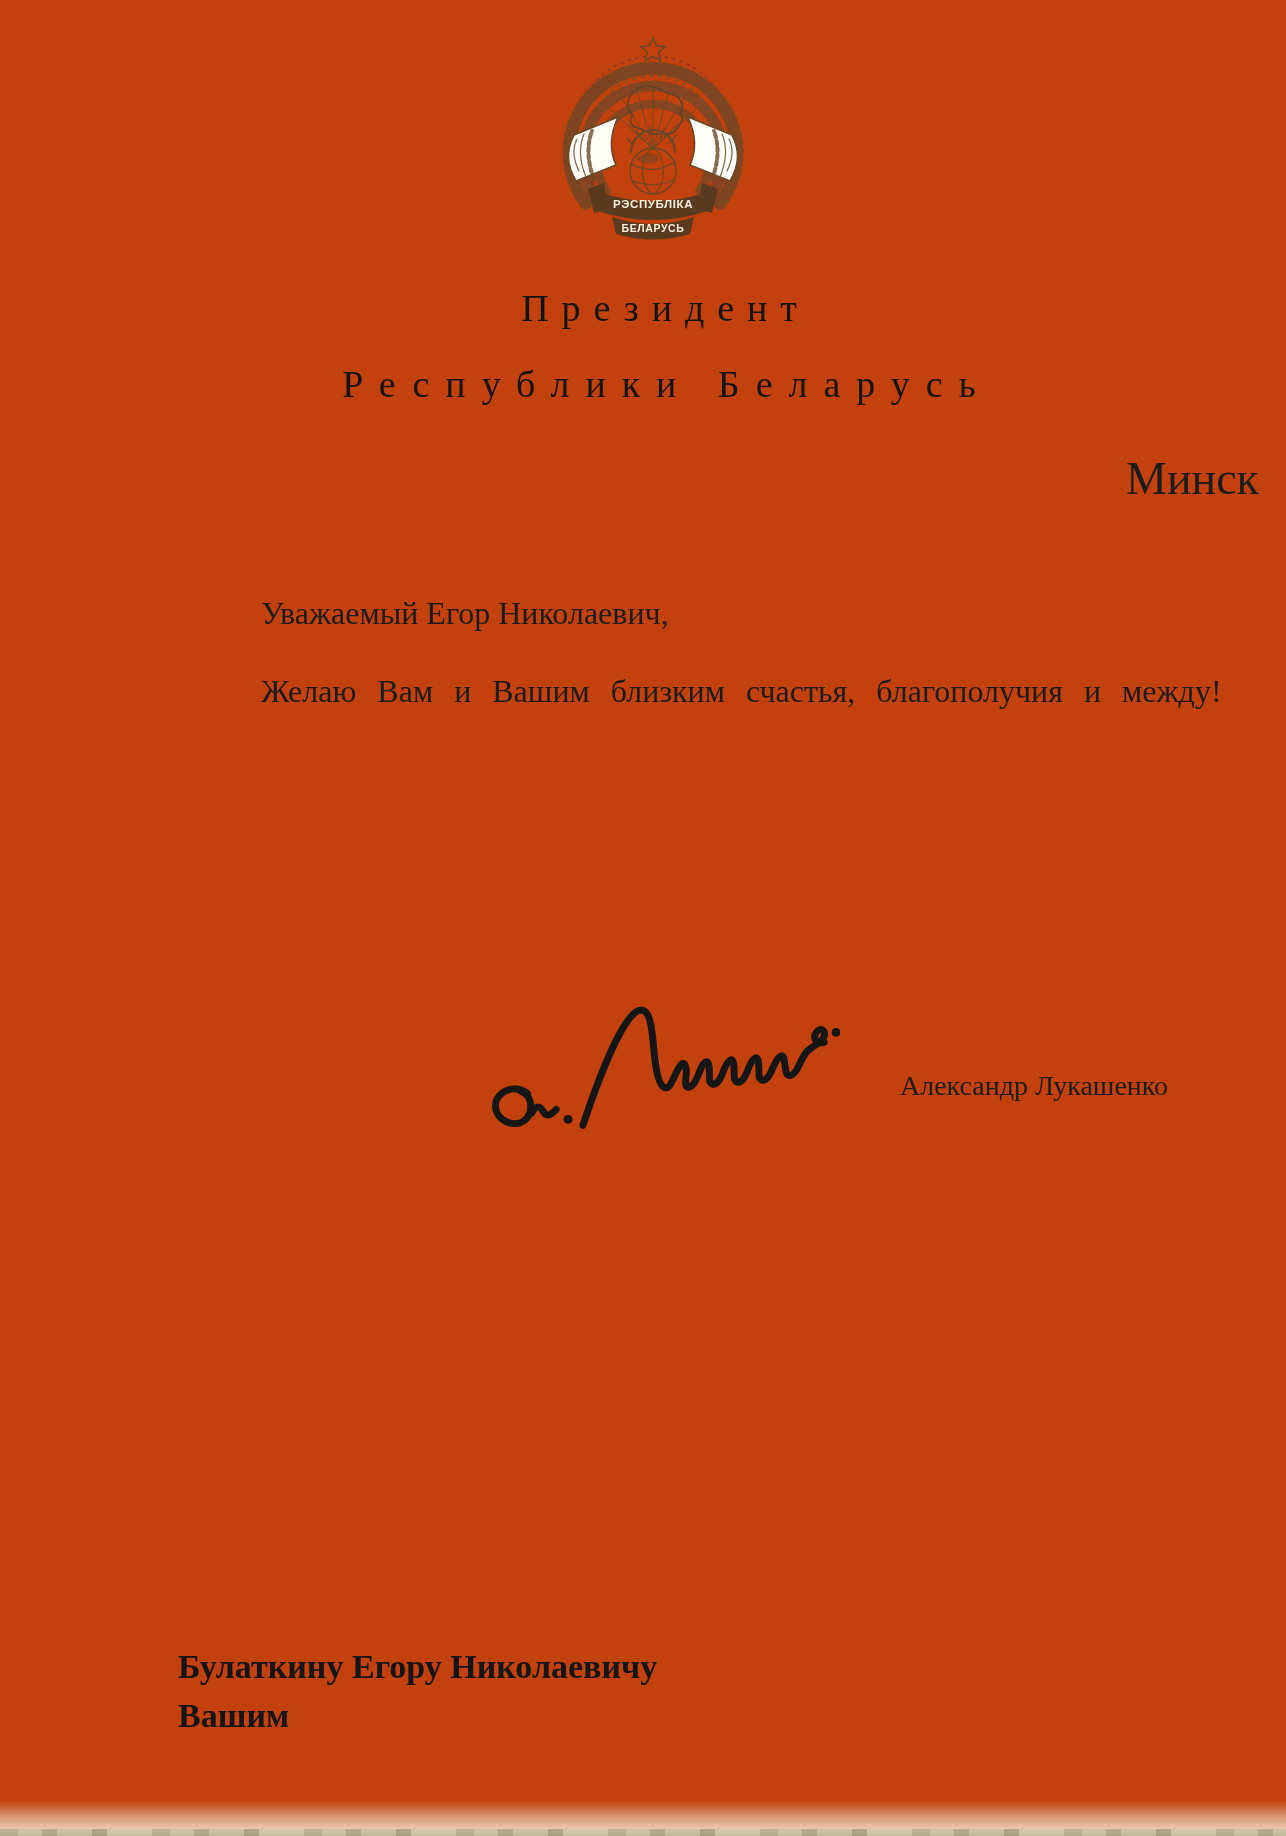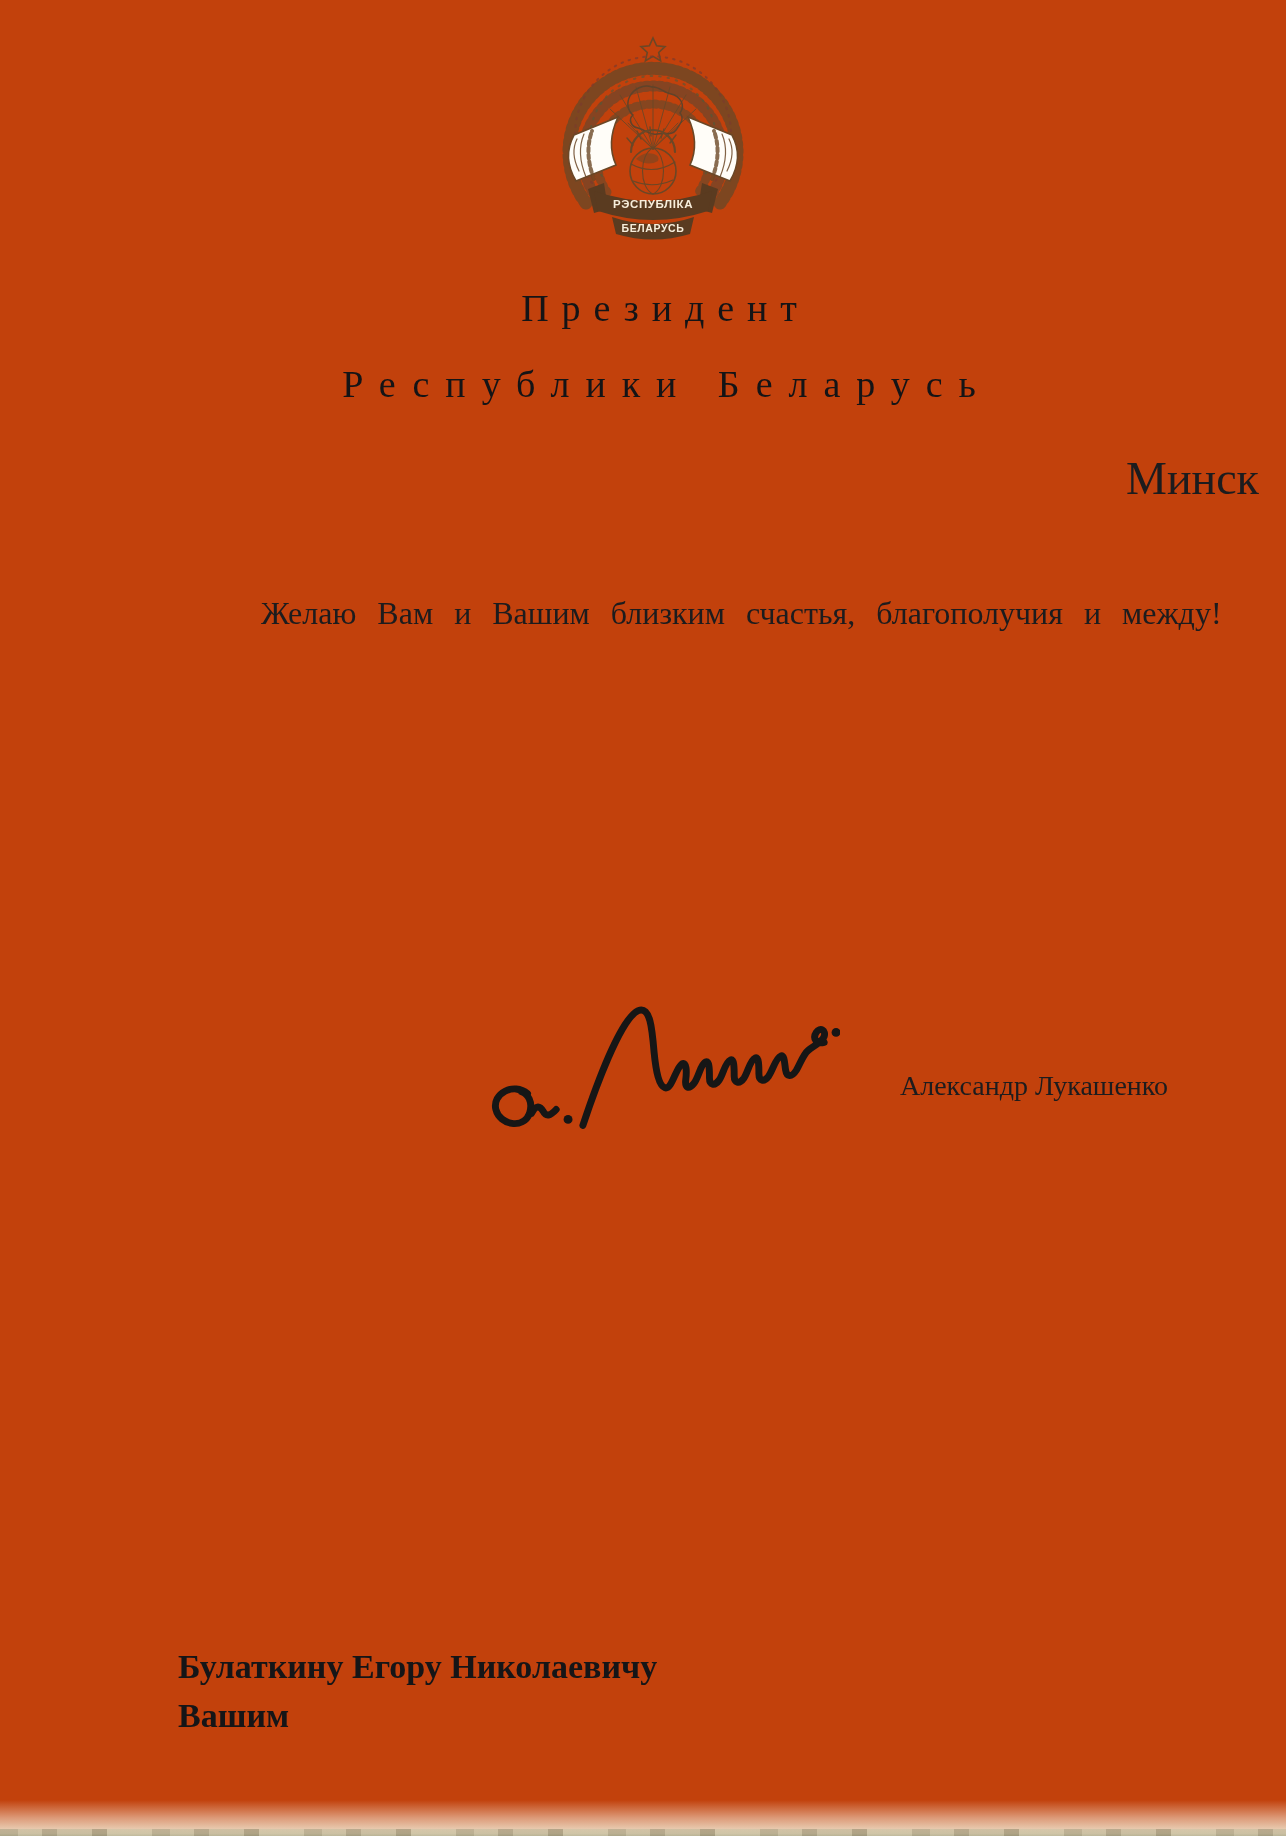--- a/index.html
+++ b/index.html
@@ -122,20 +122,21 @@
   </div>
 
   <div class="letterhead">
     <div class="lh1">Президент</div>
     <div class="lh2">Республики Беларусь</div>
   </div>
 
   <div class="city">Минск</div>
 
   <div class="letter-body">
+    <p class="salutation">Уважаемый Егор Николаевич,</p>
     <p class="p3">Желаю Вам и Вашим близким счастья, благополучия и между!</p>
   </div>
 
   <div class="signature">
     <svg width="356" height="152" viewBox="0 0 360 152">
       <g fill="none" stroke="#161616" stroke-width="7" stroke-linecap="round" stroke-linejoin="round">
 
         <path d="M44,102 C30,90 8,102 12,118 C16,134 40,138 46,122 C50,110 44,102 38,100"></path>
         <path d="M48,122 Q54,110 60,120 Q64,128 73,118"></path>
 

